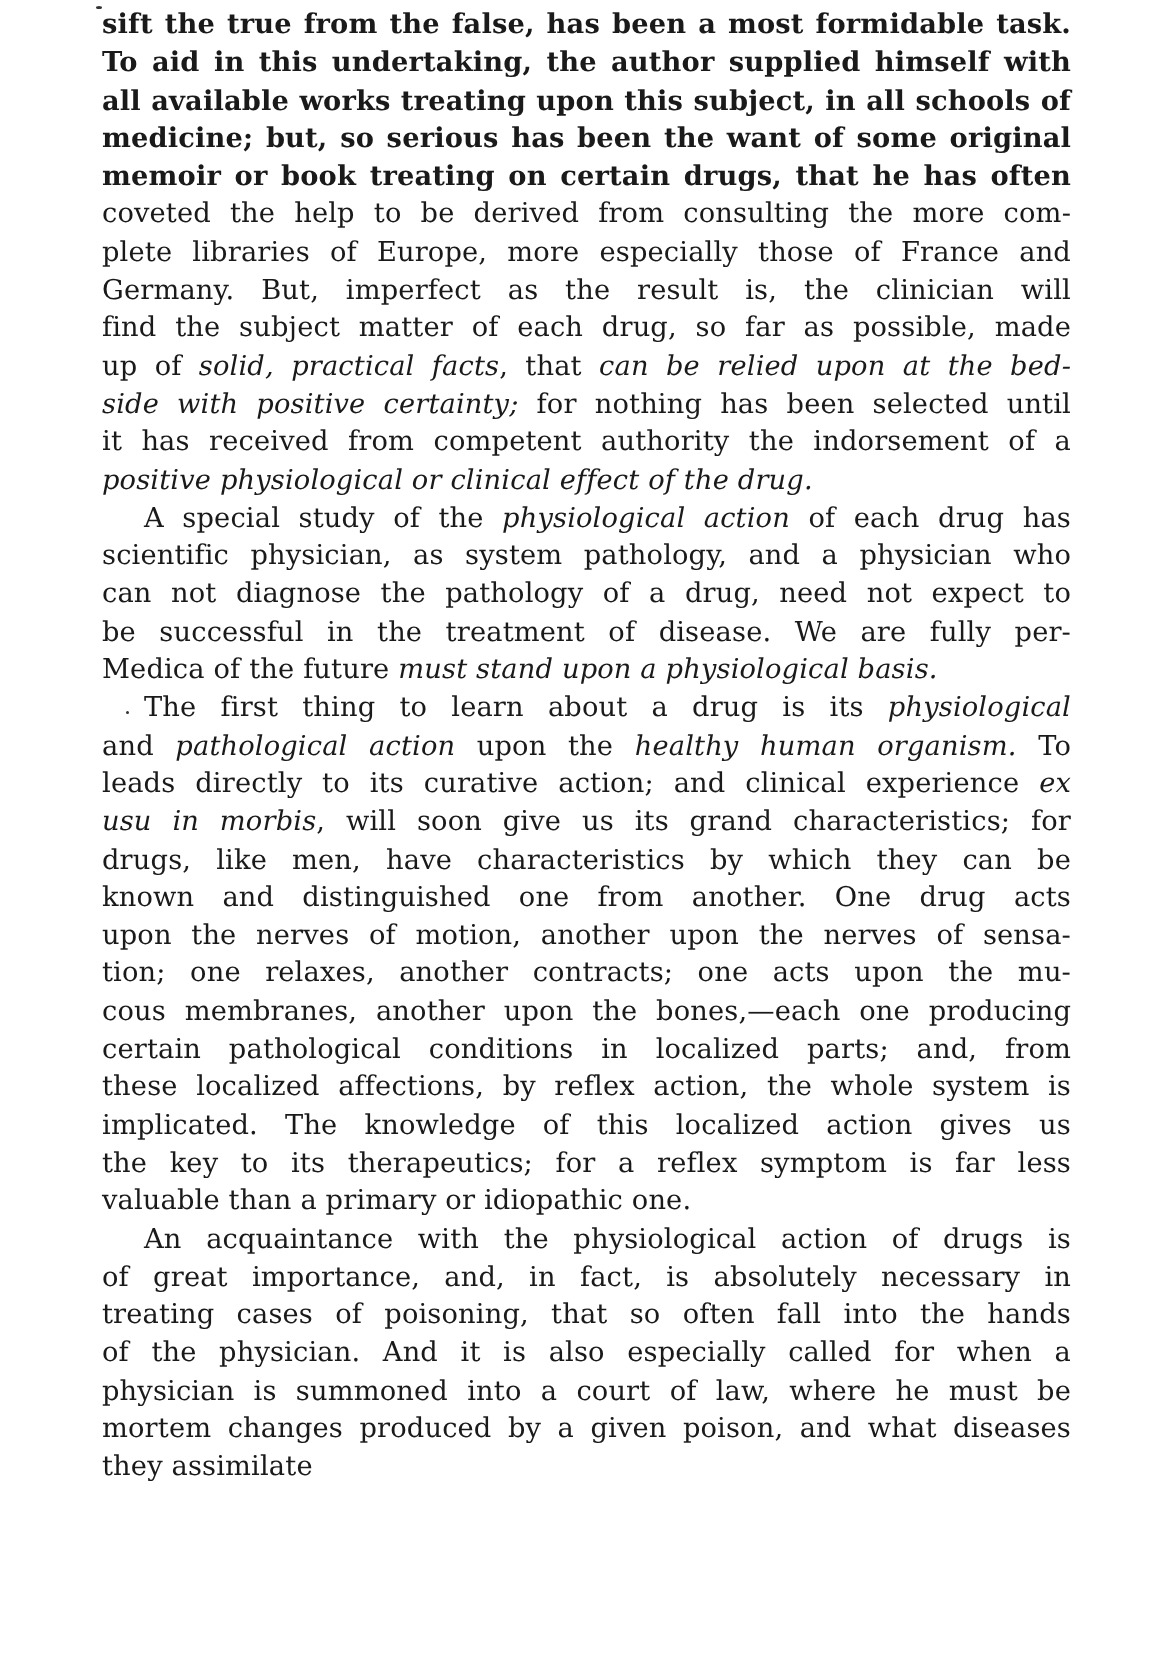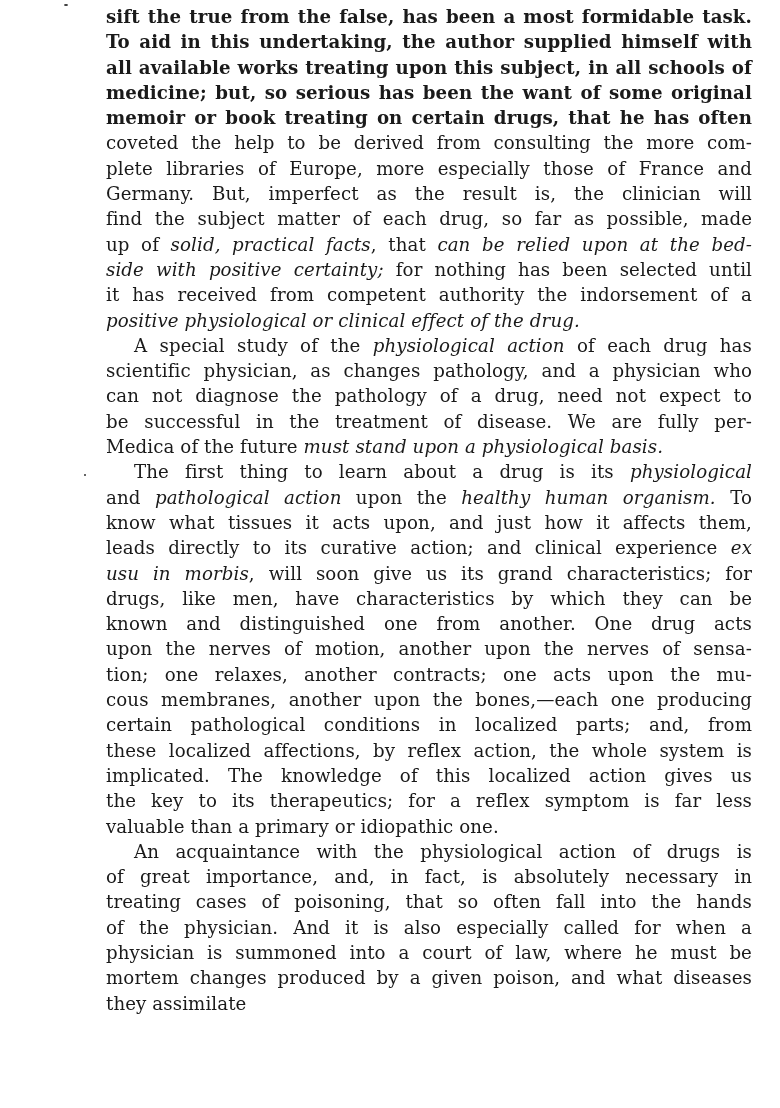--- a/index.html
+++ b/index.html
@@ -16,21 +16,20 @@
     .page {
       position: absolute;
       left: 68px;
       top: 4px;
       width: 646px;
       font-family: "DejaVu Serif", "Liberation Serif", serif;
       font-size: 18.2px;
       line-height: 25.3px;
       color: #1a1a1a;
       letter-spacing: 0.1px;
-      margin-left: 38px;
     }
     .line {
       display: block;
       white-space: nowrap;
       text-align: justify;
       text-align-last: justify;
       height: 25.3px;
     }
     .line.last {
       text-align-last: left;
@@ -61,29 +60,28 @@
       <span class="line"><span>plete libraries of Europe, more especially those of France and</span></span>
       <span class="line"><span>Germany. But, imperfect as the result is, the clinician will</span></span>
       <span class="line"><span>find the subject matter of each drug, so far as possible, made</span></span>
       <span class="line"><span>up of </span><span class="it">solid, practical facts</span><span>, that </span><span class="it">can be relied upon at the bed-</span></span>
       <span class="line"><span class="it">side with positive certainty;</span><span> for nothing has been selected until</span></span>
       <span class="line"><span>it has received from competent authority the indorsement of a</span></span>
       <span class="line last"><span class="it">positive physiological or clinical effect of the drug.</span></span>
     </div>
     <div>
       <span class="line indent"><span>A special study of the </span><span class="it">physiological action</span><span> of each drug has</span></span>
-      <span class="line"><span>scientific physician, as changes pathology, and a physician who</span></span>
+      <span class="line"><span>scientific physician, as system pathology, and a physician who</span></span>
       <span class="line"><span>can not diagnose the pathology of a drug, need not expect to</span></span>
       <span class="line"><span>be successful in the treatment of disease. We are fully per-</span></span>
       <span class="line last"><span>Medica of the future </span><span class="it">must stand upon a physiological basis.</span></span>
     </div>
     <div>
       <span class="line indent"><span>The first thing to learn about a drug is its </span><span class="it">physiological</span></span>
       <span class="line"><span>and </span><span class="it">pathological action</span><span> upon the </span><span class="it">healthy human organism.</span><span> To</span></span>
-      <span class="line"><span>know what tissues it acts upon, and just how it affects them,</span></span>
       <span class="line"><span>leads directly to its curative action; and clinical experience </span><span class="it">ex</span></span>
       <span class="line"><span class="it">usu in morbis</span><span>, will soon give us its grand characteristics; for</span></span>
       <span class="line"><span>drugs, like men, have characteristics by which they can be</span></span>
       <span class="line"><span>known and distinguished one from another. One drug acts</span></span>
       <span class="line"><span>upon the nerves of motion, another upon the nerves of sensa-</span></span>
       <span class="line"><span>tion; one relaxes, another contracts; one acts upon the mu-</span></span>
       <span class="line"><span>cous membranes, another upon the bones,—each one producing</span></span>
       <span class="line"><span>certain pathological conditions in localized parts; and, from</span></span>
       <span class="line"><span>these localized affections, by reflex action, the whole system is</span></span>
       <span class="line"><span>implicated. The knowledge of this localized action gives us</span></span>

